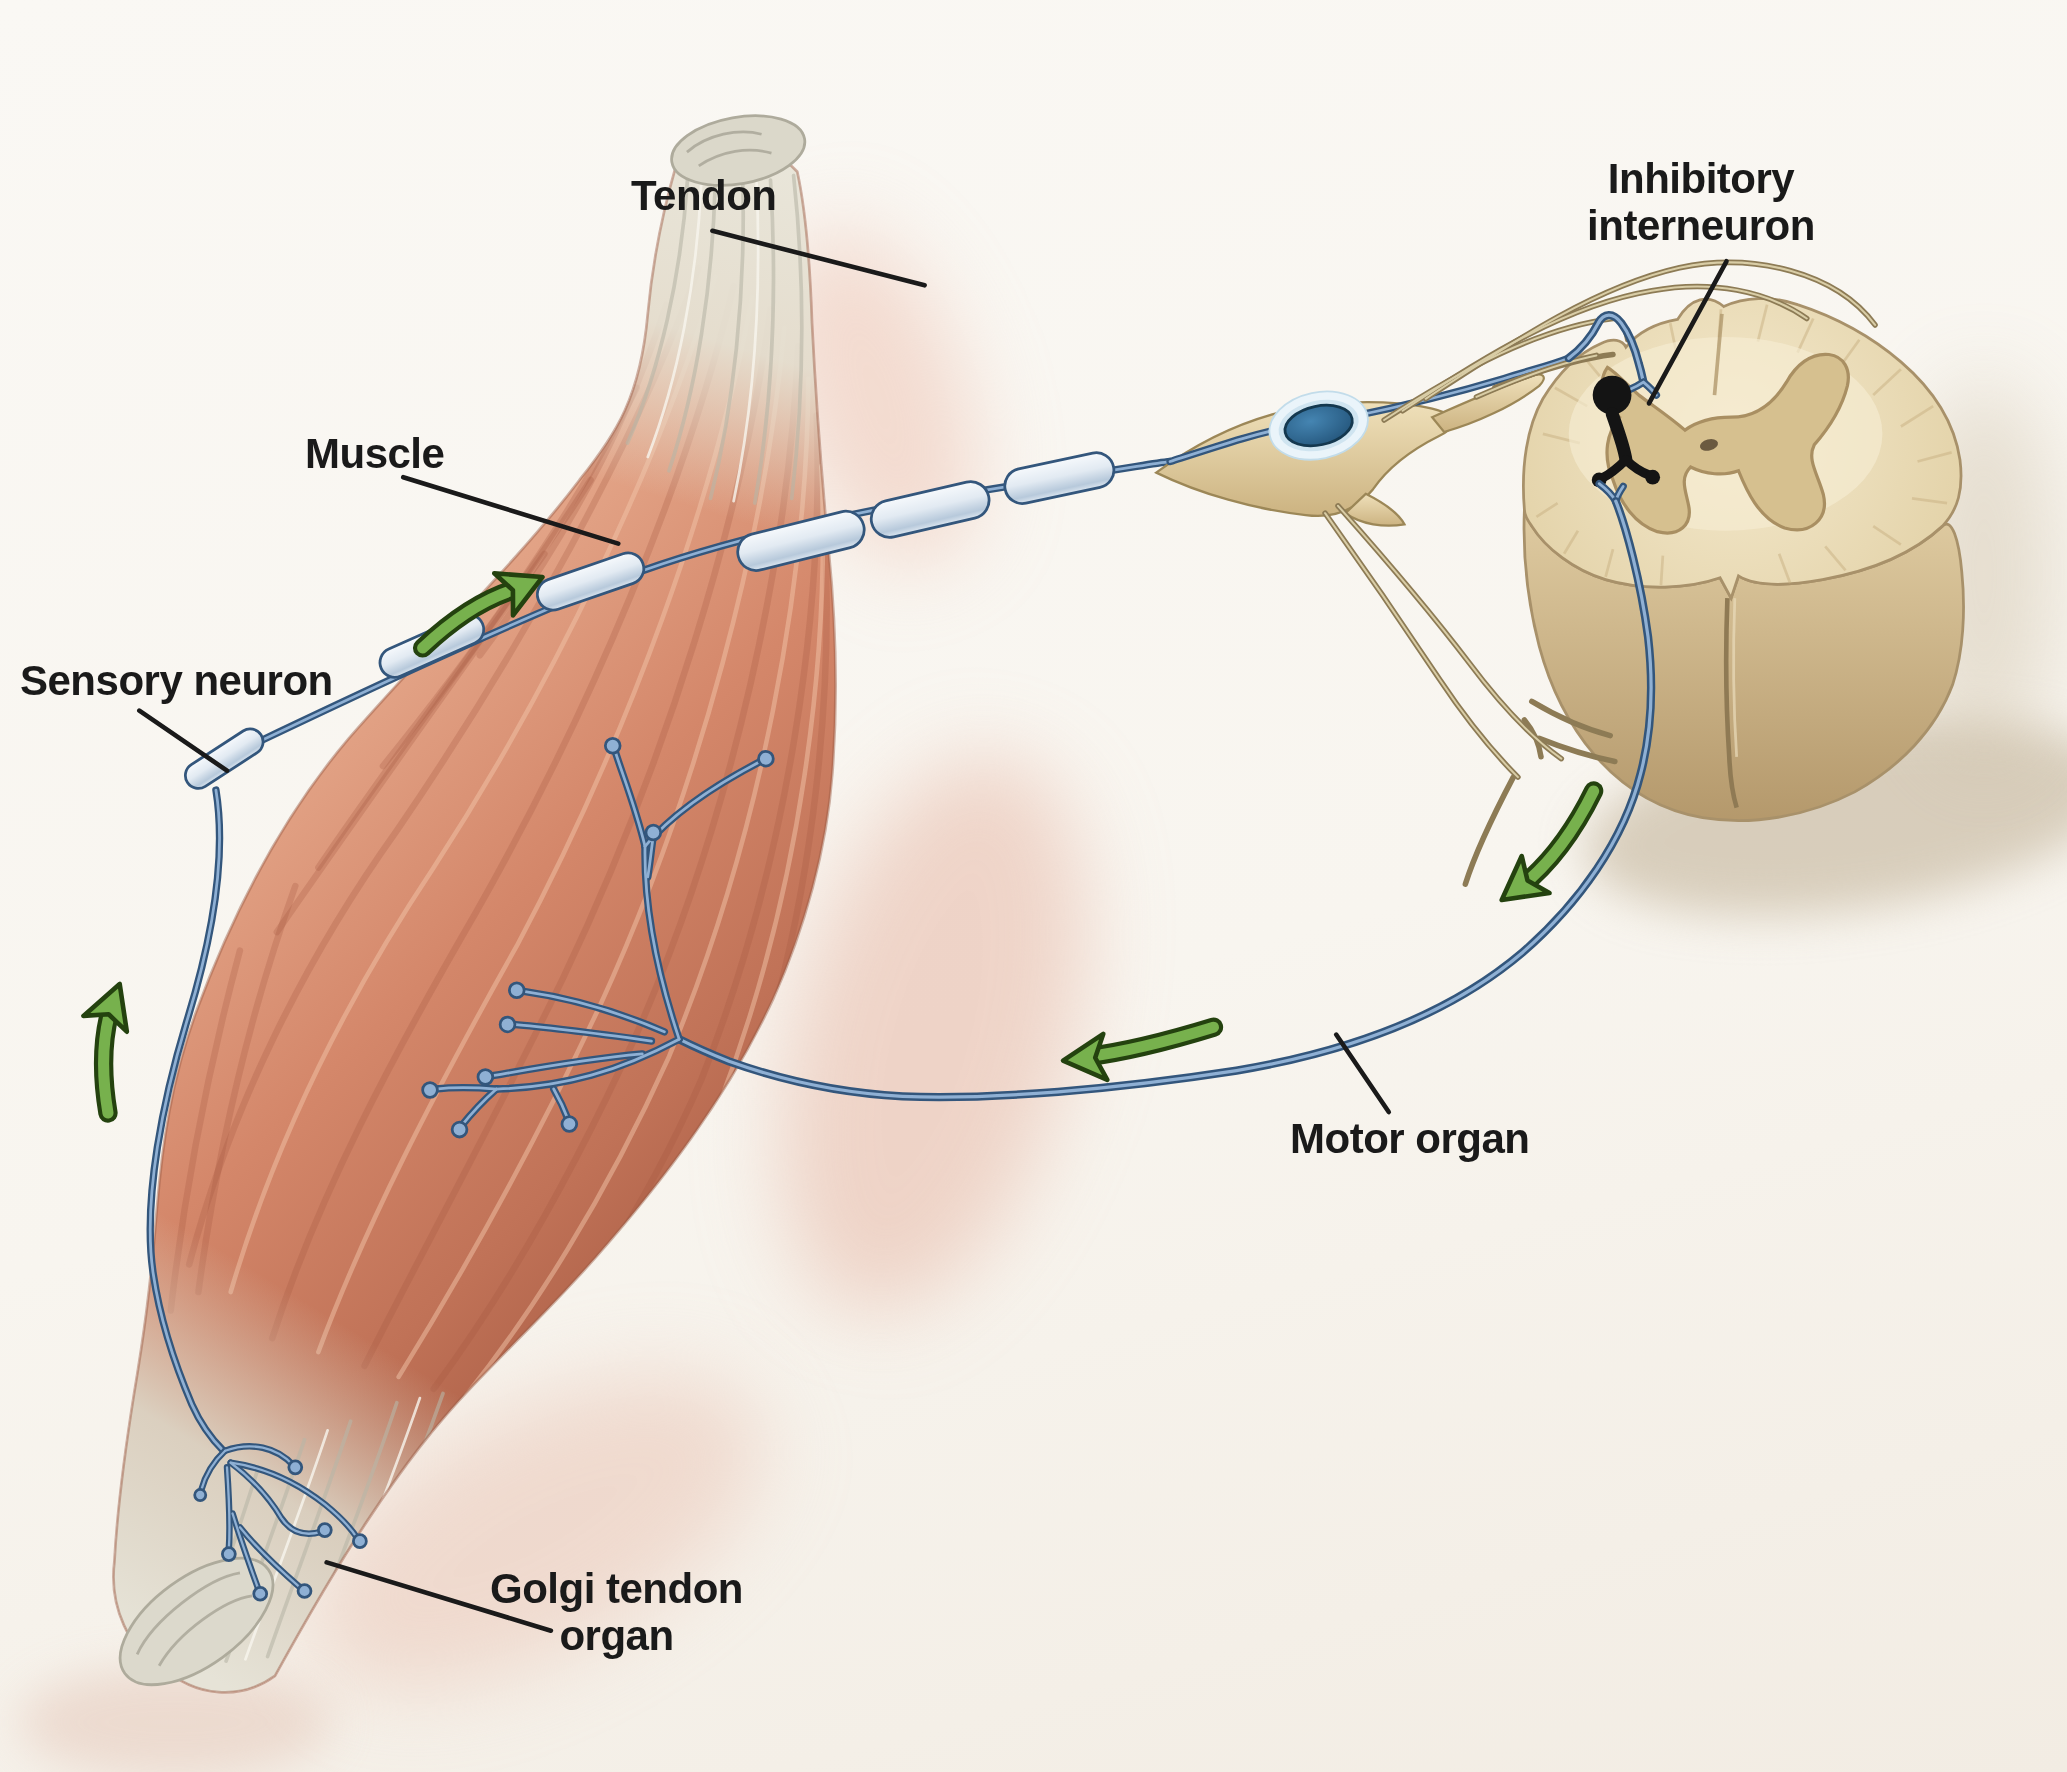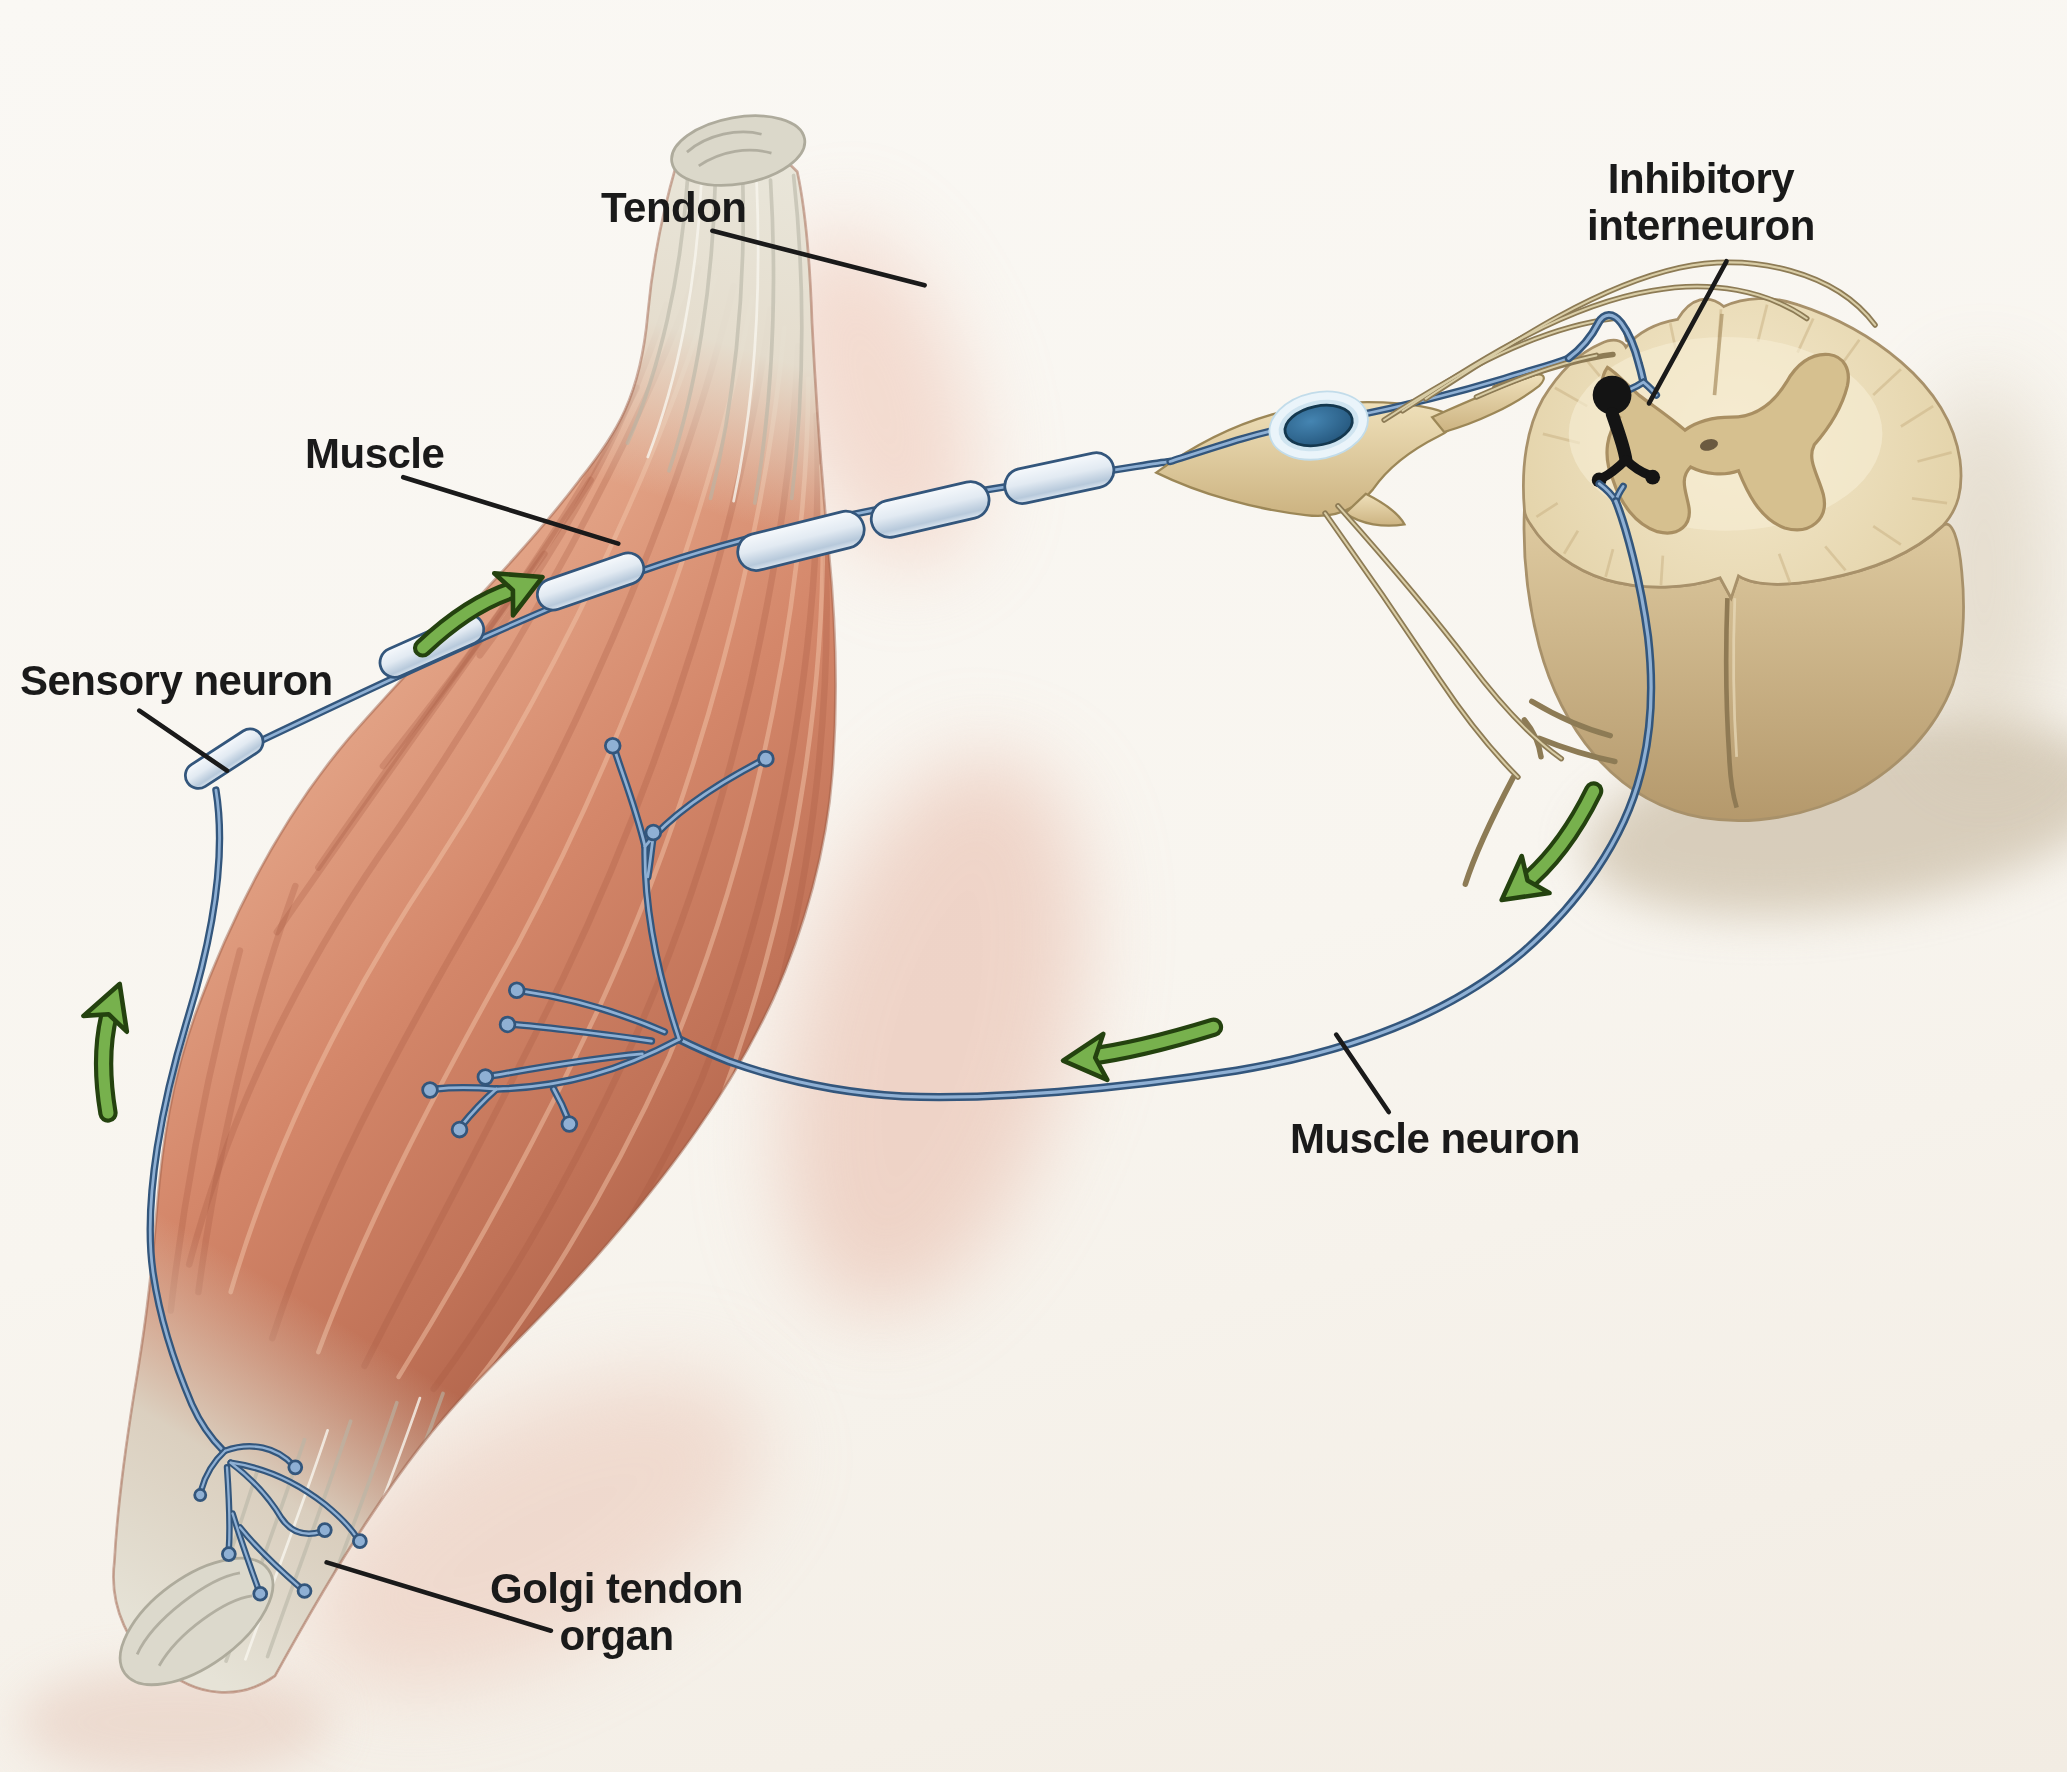--- a/index.html
+++ b/index.html
@@ -397,23 +397,23 @@
   <g>
     <line class="leader" x1="772" y1="250" x2="1002" y2="309"></line>
     <line class="leader" x1="437" y1="517" x2="670" y2="589"></line>
     <line class="leader" x1="151" y1="770" x2="246" y2="835"></line>
     <line class="leader" x1="1871" y1="283" x2="1787" y2="437"></line>
     <line class="leader" x1="1448" y1="1121" x2="1505" y2="1205"></line>
     <line class="leader" x1="354" y1="1693" x2="597" y2="1767"></line>
   </g>
 </svg>
 
-<div class="label" style="left:601px;top:172px;margin-top:12px;">Tendon</div>
+<div class="label" style="left:631px;top:172px;">Tendon</div>
 <div class="label" style="left:305px;top:430px;">Muscle</div>
 <div class="label" style="left:20px;top:657px;">Sensory neuron</div>
 <div class="label center" style="left:1558px;top:155px;width:286px;">Inhibitory
 interneuron</div>
-<div class="label" style="left:1290px;top:1115px;">Muscle neuron</div>
+<div class="label" style="left:1290px;top:1115px;">Motor organ</div>
 <div class="label center" style="left:478px;top:1565px;width:277px;text-align:center;">Golgi tendon
 organ</div>
 
 </div>
 
 
 </body></html>

